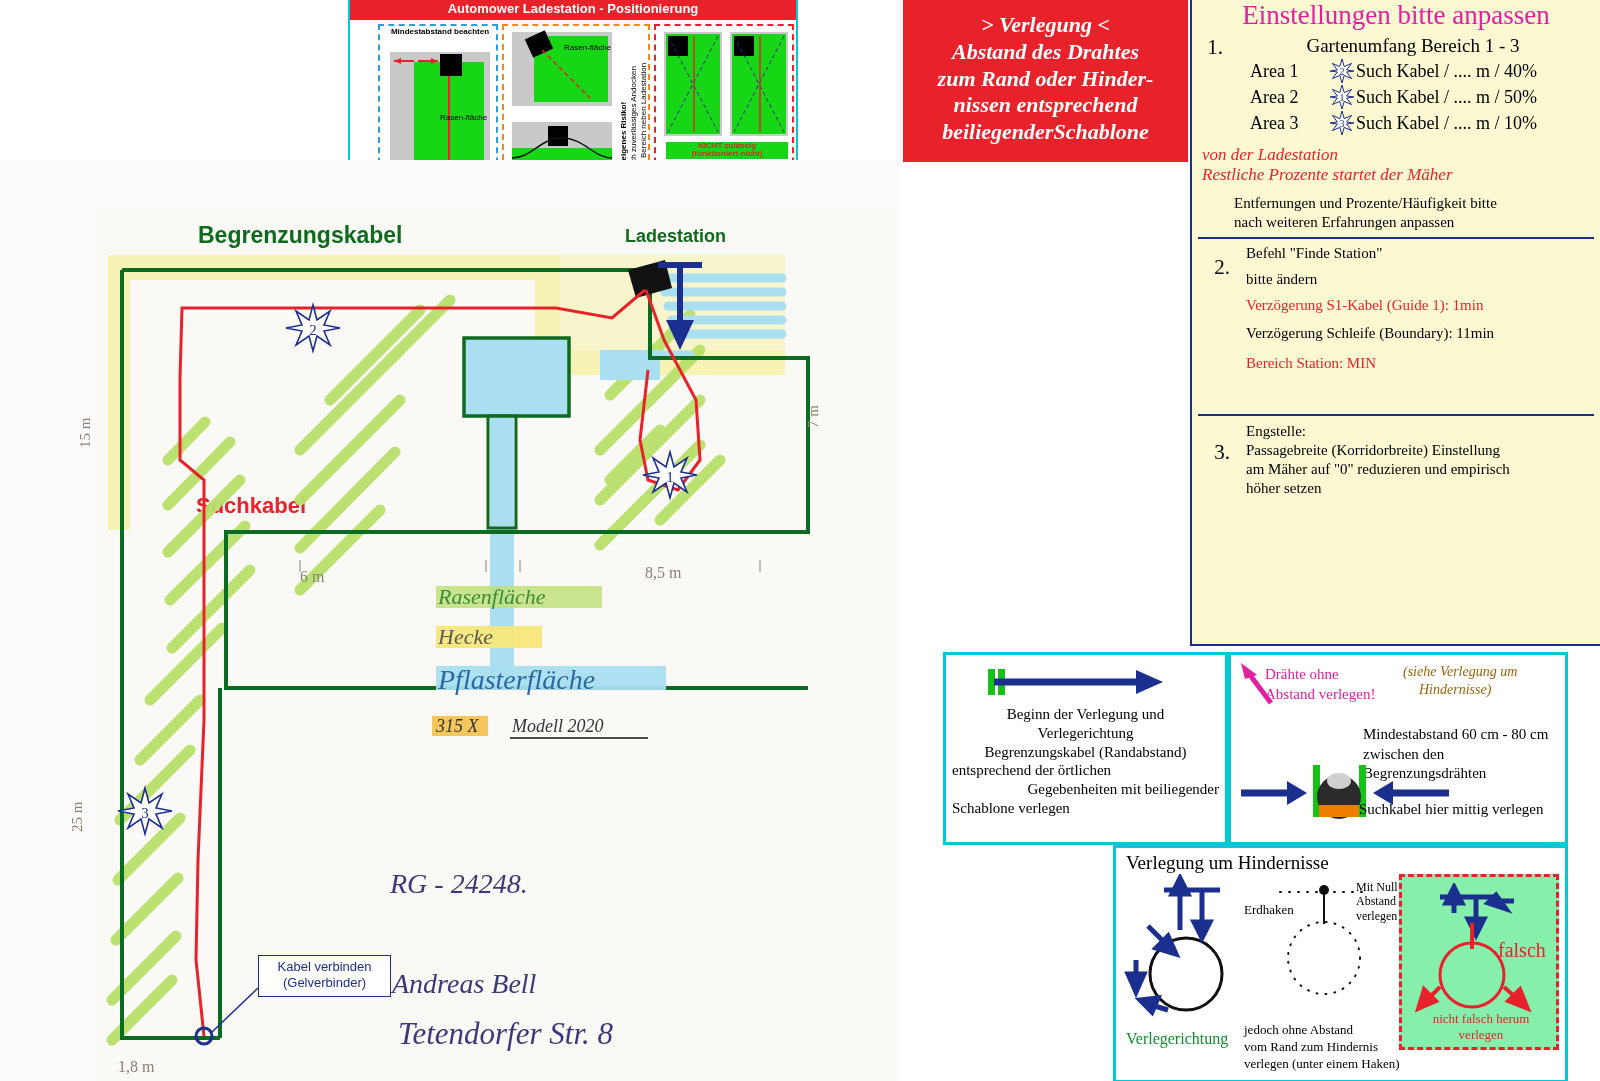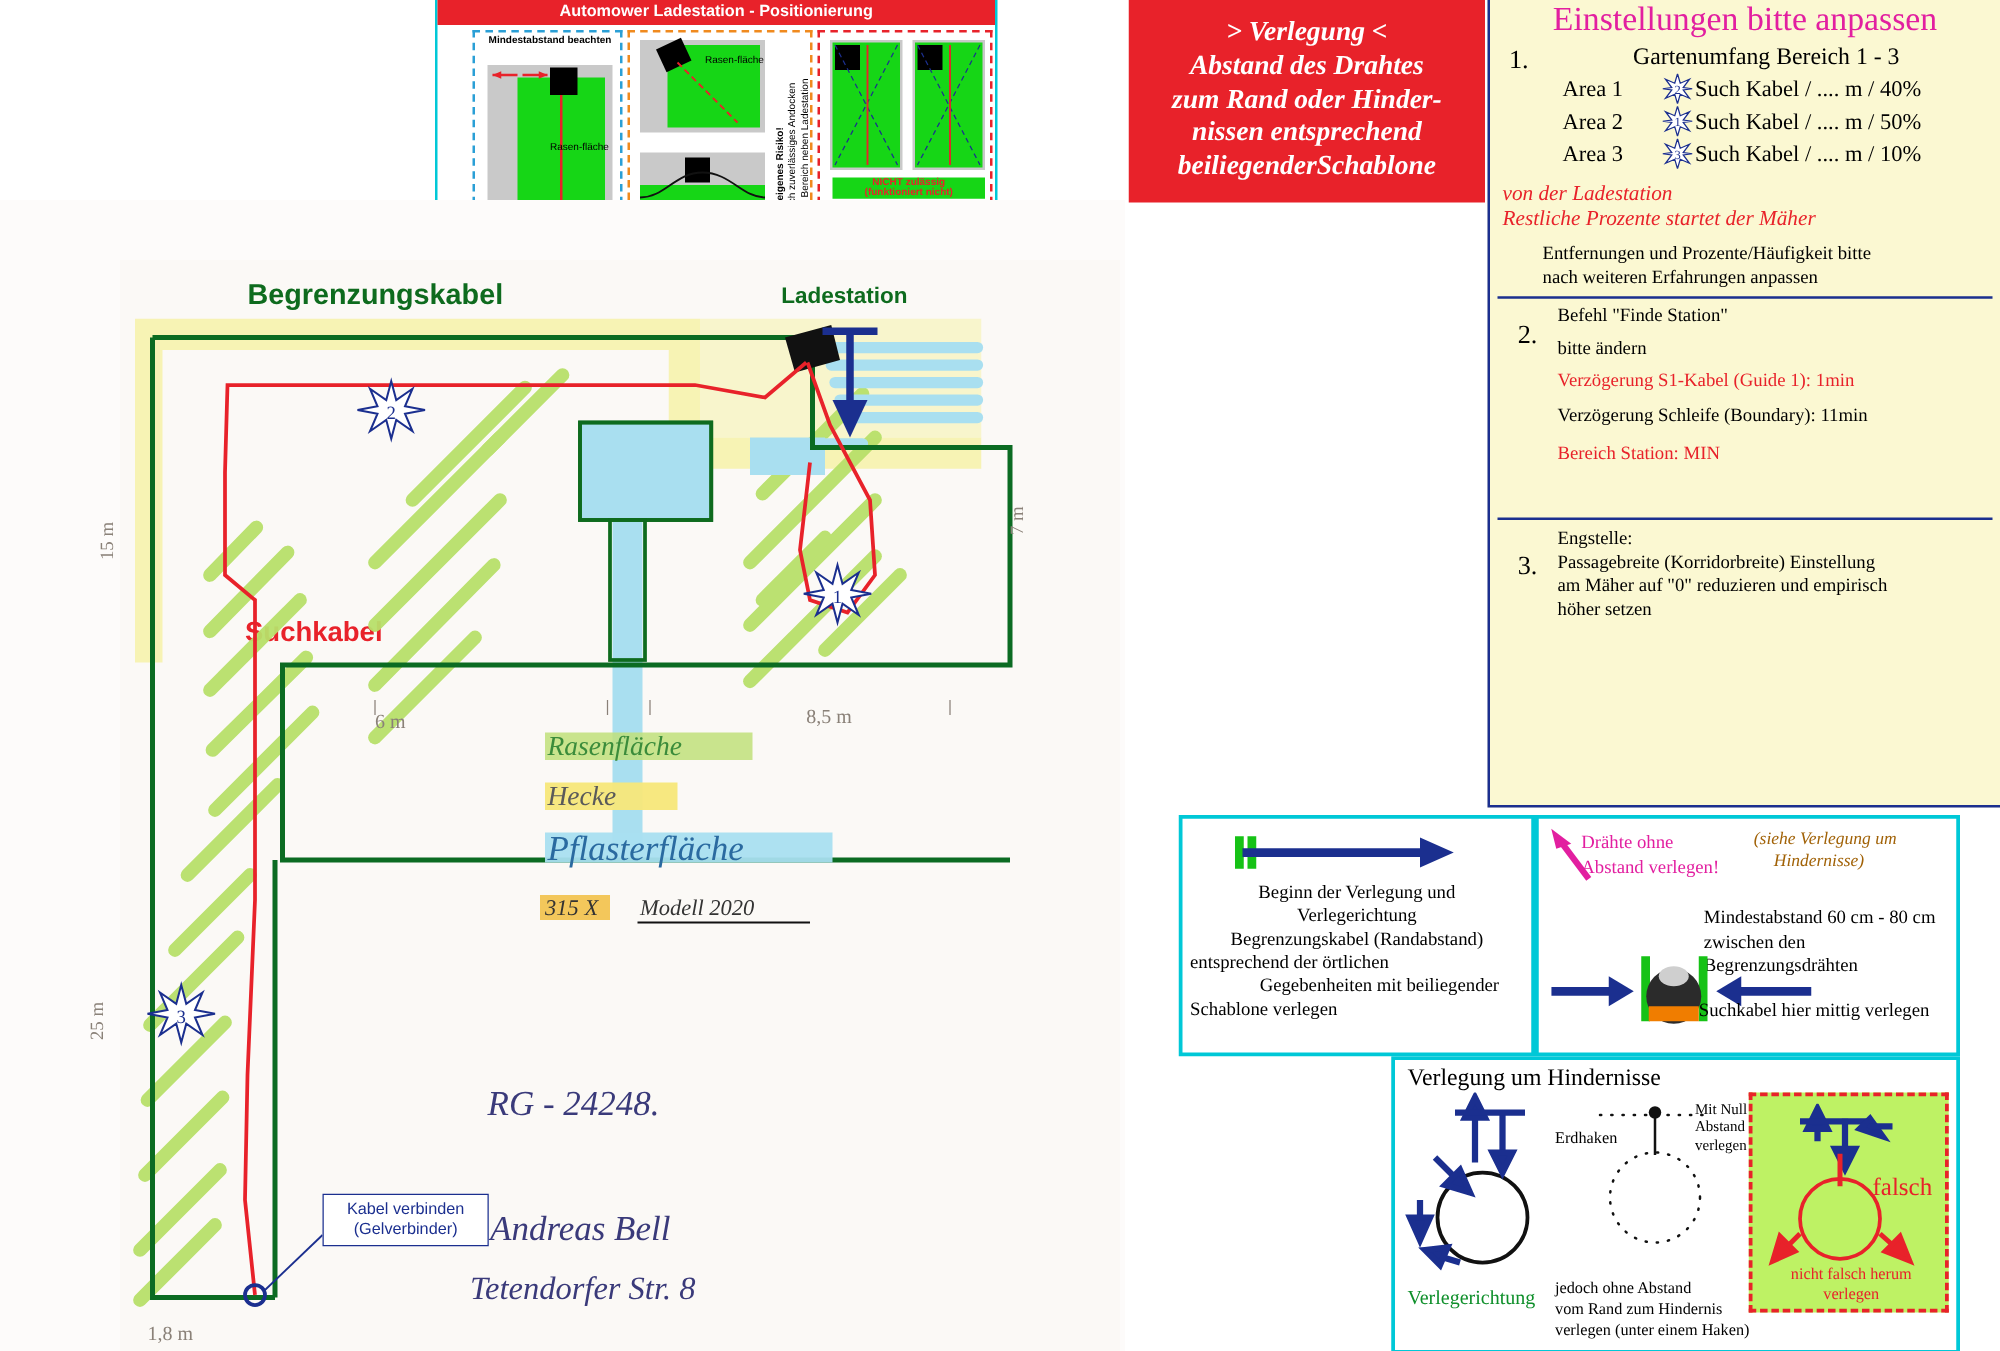--- a/index.html
+++ b/index.html
@@ -45,21 +45,21 @@
   
   #beginn-box{left:943px;top:652px;width:285px;height:193px;border:3px solid #00c8d7;background:#fff;box-sizing:border-box;padding:6px;}
   #beginn-text{font-size:15px;text-align:center;line-height:1.25;}
 
   
   #mindest-box{left:1228px;top:652px;width:340px;height:193px;border:3px solid #00c8d7;background:#fff;box-sizing:border-box;padding:4px;}
 
   
   #hindernisse-box{left:1113px;top:845px;width:455px;height:238px;border:3px solid #00c8d7;background:#fff;box-sizing:border-box;padding:4px;}
   #hind-title{font-size:19px;margin-left:6px;}
-  #falsch-box{position:absolute;right:6px;top:26px;width:160px;height:176px;border:3px dashed #e8222a;background:#bef264;box-sizing:border-box;}
+  #falsch-box{position:absolute;right:6px;top:26px;width:160px;height:176px;border:3px dashed #e8222a;background:#86efac;box-sizing:border-box;}
 
   
   #kabel-callout{left:258px;top:955px;width:133px;height:42px;border:1.5px solid #1b2f8f;background:#fff;color:#1b2f8f;
      font-size:13px;text-align:center;line-height:1.25;padding-top:3px;box-sizing:border-box;font-family:"Liberation Sans",sans-serif;}
 
   .maplabel{font-family:"Liberation Sans",sans-serif;font-weight:bold;}
   .hand{font-family:"Liberation Serif",serif;font-style:italic;color:#1b2f8f;}
 </style>
 </head>
 <body>
@@ -335,21 +335,21 @@
   </svg>
 
   <div class="abs hand" style="left:438px;top:424px;font-size:22px;color:#3b8c3b;">Rasenfläche</div>
   <div class="abs hand" style="left:438px;top:464px;font-size:22px;color:#5a5a5a;">Hecke</div>
   <div class="abs hand" style="left:438px;top:504px;font-size:28px;color:#2a6aa0;">Pflasterfläche</div>
   <div class="abs hand" style="left:436px;top:556px;font-size:18px;color:#333;">315 X</div>
   <div class="abs hand" style="left:512px;top:556px;font-size:18px;color:#333;">Modell 2020</div>
 
   <div class="abs hand" style="left:390px;top:708px;font-size:28px;color:#3a3a7a;">RG - 24248.</div>
   <div class="abs hand" style="left:392px;top:808px;font-size:28px;color:#3a3a7a;">Andreas Bell</div>
-  <div class="abs hand" style="left:376px;top:856px;font-size:26px;color:#3a3a7a;">Tetendorfer Str. 8</div>
+  <div class="abs hand" style="left:398px;top:856px;font-size:31px;color:#3a3a7a;">Tetendorfer Str. 8</div>
 </div>
 
 <div class="abs" id="kabel-callout">
   <div>Kabel verbinden</div>
   <div>(Gelverbinder)</div>
 </div>
 
 <div class="abs" id="beginn-box">
   <div class="abs" style="left:42px;top:12px;">
     <svg width="190" height="32">
@@ -357,21 +357,21 @@
       <rect x="10" y="2" width="7" height="26" fill="#16c216"></rect>
       <line x1="6" y1="15" x2="150" y2="15" stroke="#1b2f8f" stroke-width="7"></line>
       <polygon points="175,15 148,3 148,27" fill="#1b2f8f"></polygon>
     </svg>
   </div>
   <div id="beginn-text" style="margin-top:44px;">
     <div>Beginn der Verlegung und</div>
     <div>Verlegerichtung</div>
     <div>Begrenzungskabel (Randabstand)</div>
     <div style="text-align:left;">entsprechend der örtlichen</div>
-    <div style="text-align:center;margin-left:36px;">Gegebenheiten mit beiliegender</div>
+    <div style="text-align:right;margin-left:36px;">Gegebenheiten mit beiliegender</div>
     <div style="text-align:left;">Schablone verlegen</div>
   </div>
 </div>
 
 <div class="abs" id="mindest-box">
   <div class="abs" style="left:6px;top:6px;">
     <svg width="40" height="44">
         <line x1="34" y1="42" x2="10" y2="10" stroke="#e21fa0" stroke-width="5"></line>
         <polygon points="4,2 20,14 8,18" fill="#e21fa0"></polygon>
       </svg>

